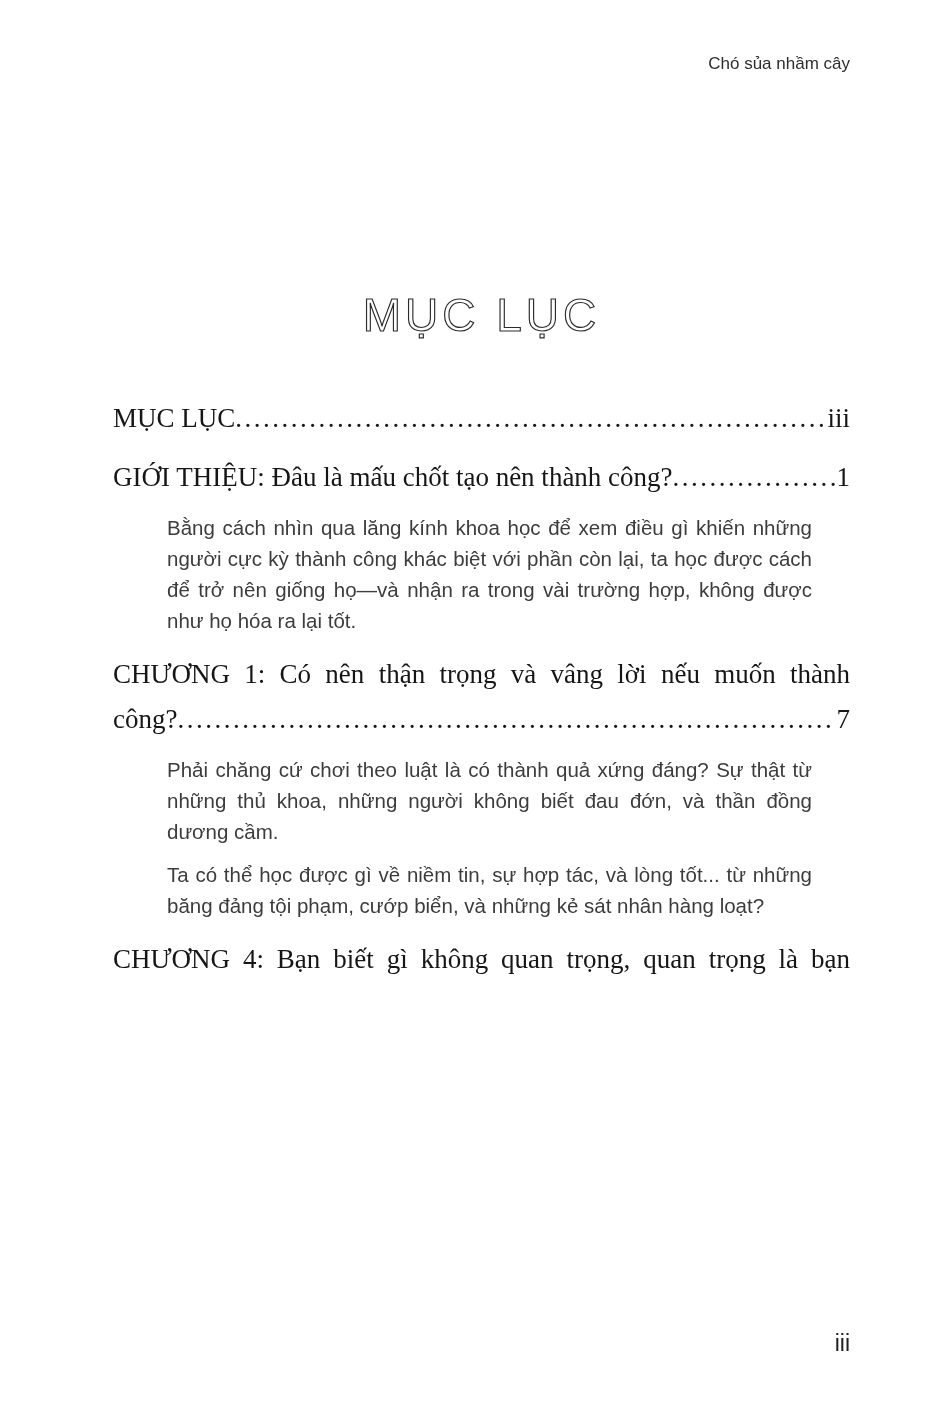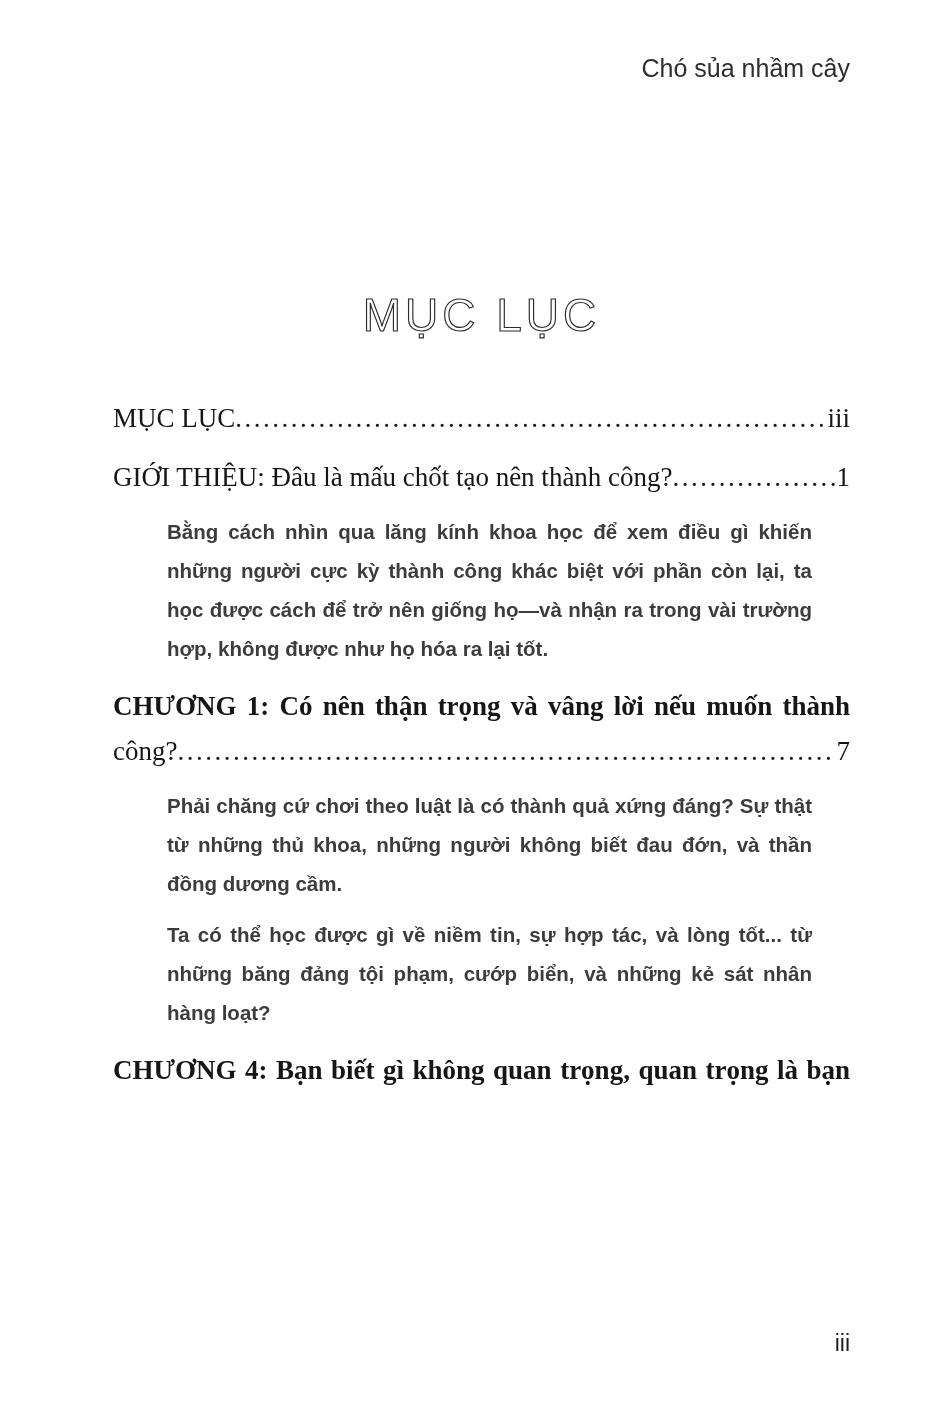--- a/index.html
+++ b/index.html
@@ -9,21 +9,21 @@
     height: 1418px;
     background: #ffffff;
     overflow: hidden;
     font-family: "Liberation Serif", serif;
   }
   .running-header {
     position: absolute;
     top: 54px;
     right: 95px;
     font-family: "Liberation Sans", sans-serif;
-    font-size: 25px;
+    font-size: 17px;
     color: #2e2e2e;
     white-space: nowrap;
   }
   .page-title {
     position: absolute;
     top: 288px;
     left: 113px;
     width: 737px;
     margin: 0;
     text-align: center;
@@ -51,21 +51,20 @@
     font-size: 27px;
     line-height: 45px;
     color: #161616;
   }
   .toc-entry + .toc-entry .toc-heading { margin-top: 14px; }
   .toc-entry.has-desc-above .toc-heading { margin-top: 16px; }
   .head-line-full {
     text-align: justify;
     text-align-last: justify;
     text-justify: inter-word;
-    font-weight: bold;
   }
   .head-line-last {
     display: flex;
     align-items: baseline;
     width: 100%;
   }
   .head-text { white-space: nowrap; flex: 0 0 auto; }
   .leader {
     flex: 1 1 auto;
     min-width: 0;
@@ -76,25 +75,24 @@
     content: "..................................................................................................................................................................................";
     letter-spacing: 2.5px;
     color: #161616;
   }
   .page-num { flex: 0 0 auto; padding-left: 1px; }
   .toc-desc {
     margin: 12px 38px 10px 54px;
     width: 645px;
     font-family: "Liberation Sans", sans-serif;
     font-size: 20.5px;
-    line-height: 39px;
+    line-height: 31px;
     color: #3c3c3c;
     text-align: justify;
     text-justify: inter-word;
-    font-weight: bold;
   }
   .footer-page-number {
     position: absolute;
     top: 1330px;
     right: 95px;
     font-family: "Liberation Sans", sans-serif;
     font-size: 23px;
     color: #1f1f1f;
   }
 </style>

